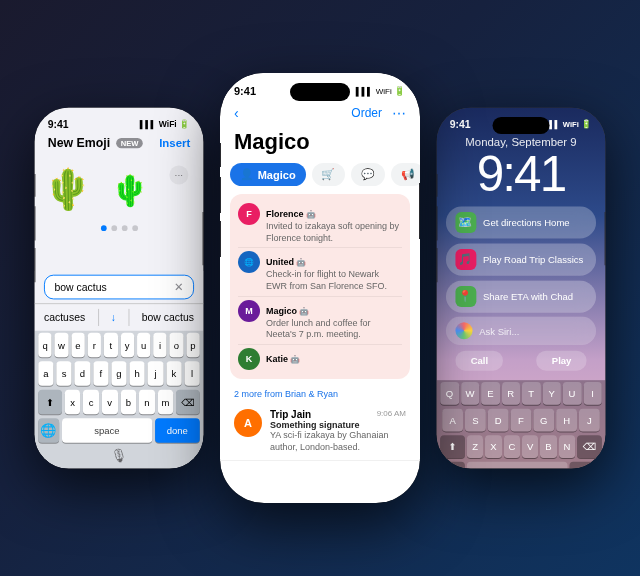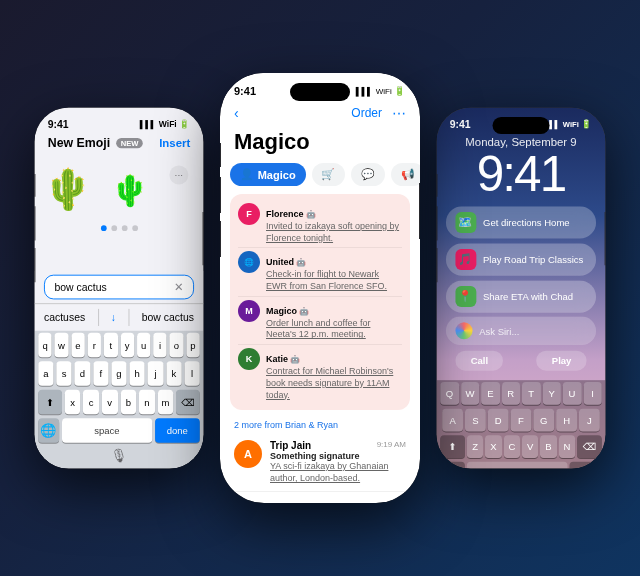--- a/index.html
+++ b/index.html
@@ -303,21 +303,21 @@
       display: flex;
       align-items: center;
       justify-content: center;
       font-size: 11px;
       font-weight: 700;
       color: #fff;
     }
     .email-content { flex: 1; min-width: 0; }
     .email-sender { font-size: 10px; font-weight: 700; color: #000; }
     .email-subject { font-size: 9px; font-weight: 600; color: #222; }
-    .email-preview { font-size: 9px; color: #666; line-height: 1.3; text-decoration: underline; }
+    .email-preview { font-size: 9px; color: #666; line-height: 1.3; }
     .email-time { font-size: 8px; color: #999; }
     .ai-chip {
       display: inline-flex;
       align-items: center;
       gap: 2px;
       font-size: 8px;
       color: #1a73e8;
     }
 
     .priority-email-row {
@@ -648,41 +648,40 @@
           <div class="email-content">
             <span class="email-sender" style="font-size:9px;">United <span class="ai-chip">🤖</span></span>
             <div class="email-preview">Check-in for flight to Newark EWR from San Florence SFO.</div>
           </div>
         </div>
 
         <div class="priority-email-row">
           <div class="email-avatar" style="background:#6a1b9a; width:22px;height:22px;font-size:9px;flex-shrink:0;">M</div>
           <div class="email-content">
             <span class="email-sender" style="font-size:9px;">Magico <span class="ai-chip">🤖</span></span>
-            <div class="email-preview">Order lunch and coffee for Neeta's 12 p.m. meeting.</div>
+            <div class="email-preview">Order lunch and coffee for Neeta's 7 p.m. meeting.</div>
           </div>
         </div>
 
         <div class="priority-email-row">
           <div class="email-avatar" style="background:#2e7d32; width:22px;height:22px;font-size:9px;flex-shrink:0;">K</div>
           <div class="email-content">
             <span class="email-sender" style="font-size:9px;">Katie <span class="ai-chip">🤖</span></span>
-            <div class="email-preview">Contract for Michael Robinson's book needs signature by 11AM today.</div>
           </div>
         </div>
       </div>
 
       <div class="more-from">2 more from Brian &amp; Ryan</div>
 
       <div class="email-item">
         <div class="email-avatar" style="background:#ff6f00;">A</div>
         <div class="email-content">
           <div style="display:flex;justify-content:space-between;">
             <span class="email-sender">Trip Jain</span>
-            <span class="email-time">9:19 AM</span>
+            <span class="email-time">9:06 AM</span>
           </div>
           <div class="email-subject">Something signature</div>
           <div class="email-preview">YA sci-fi izakaya by Ghanaian author, London-based.</div>
         </div>
       </div>
 
     </div>
   </div>
 
   <div class="phone phone-right">

